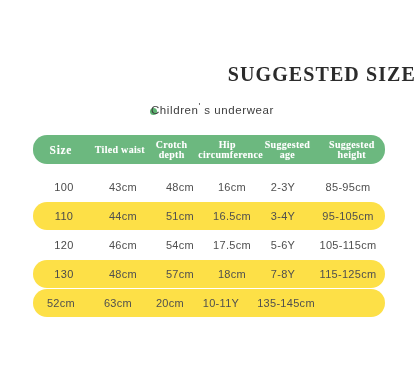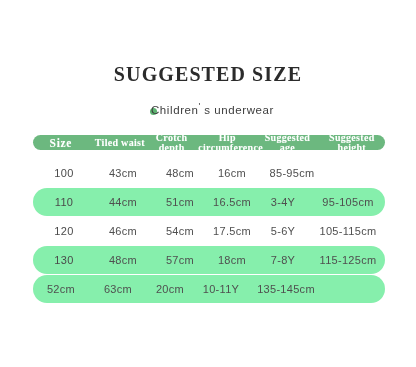--- a/index.html
+++ b/index.html
@@ -21,21 +21,21 @@
     height: 367px;
     background: #ffffff;
   }
 
   
   .title {
     position: absolute;
     left: 0;
     top: 62px;
     width: 416px;
-    text-align: center;
+    text-align: right;
     font-family: "Liberation Serif", serif;
     font-weight: bold;
     font-size: 20px;
     letter-spacing: 1.1px;
     color: #2b2b2b;
     line-height: 24px;
     white-space: nowrap;
   }
 
   .subtitle-wrap {
@@ -85,26 +85,26 @@
     position: relative;
     display: flex;
     align-items: center;
     height: 28px;
     margin-bottom: 1px;
     border-radius: 14px;
   }
 
   .row.header {
     background: #6cb87f;
-    height: 15px;
+    height: 29px;
     margin-bottom: 9px;
     gap: 6px;
   }
   .row.stripe {
-    background: #86efac;
+    background: #fde047;
   }
 
   .cell {
     box-sizing: border-box;
     text-align: center;
     font-size: 10.5px;
     color: #4a4a4a;
     letter-spacing: 0.2px;
     line-height: 12px;
   }
@@ -160,20 +160,21 @@
       <div class="cell c-hip">Hip circumference</div>
       <div class="cell c-age">Suggested age</div>
       <div class="cell c-height">Suggested height</div>
     </div>
 
     <div class="row body">
       <div class="cell c-size size-col">100</div>
       <div class="cell c-waist">43cm</div>
       <div class="cell c-hip">48cm</div>
       <div class="cell c-crotch">16cm</div>
+      <div class="cell c-age">2-3Y</div>
       <div class="cell c-height">85-95cm</div>
     </div>
 
     <div class="row body stripe">
       <div class="cell c-size size-col">110</div>
       <div class="cell c-waist">44cm</div>
       <div class="cell c-hip">51cm</div>
       <div class="cell c-crotch">16.5cm</div>
       <div class="cell c-age">3-4Y</div>
       <div class="cell c-height">95-105cm</div>

